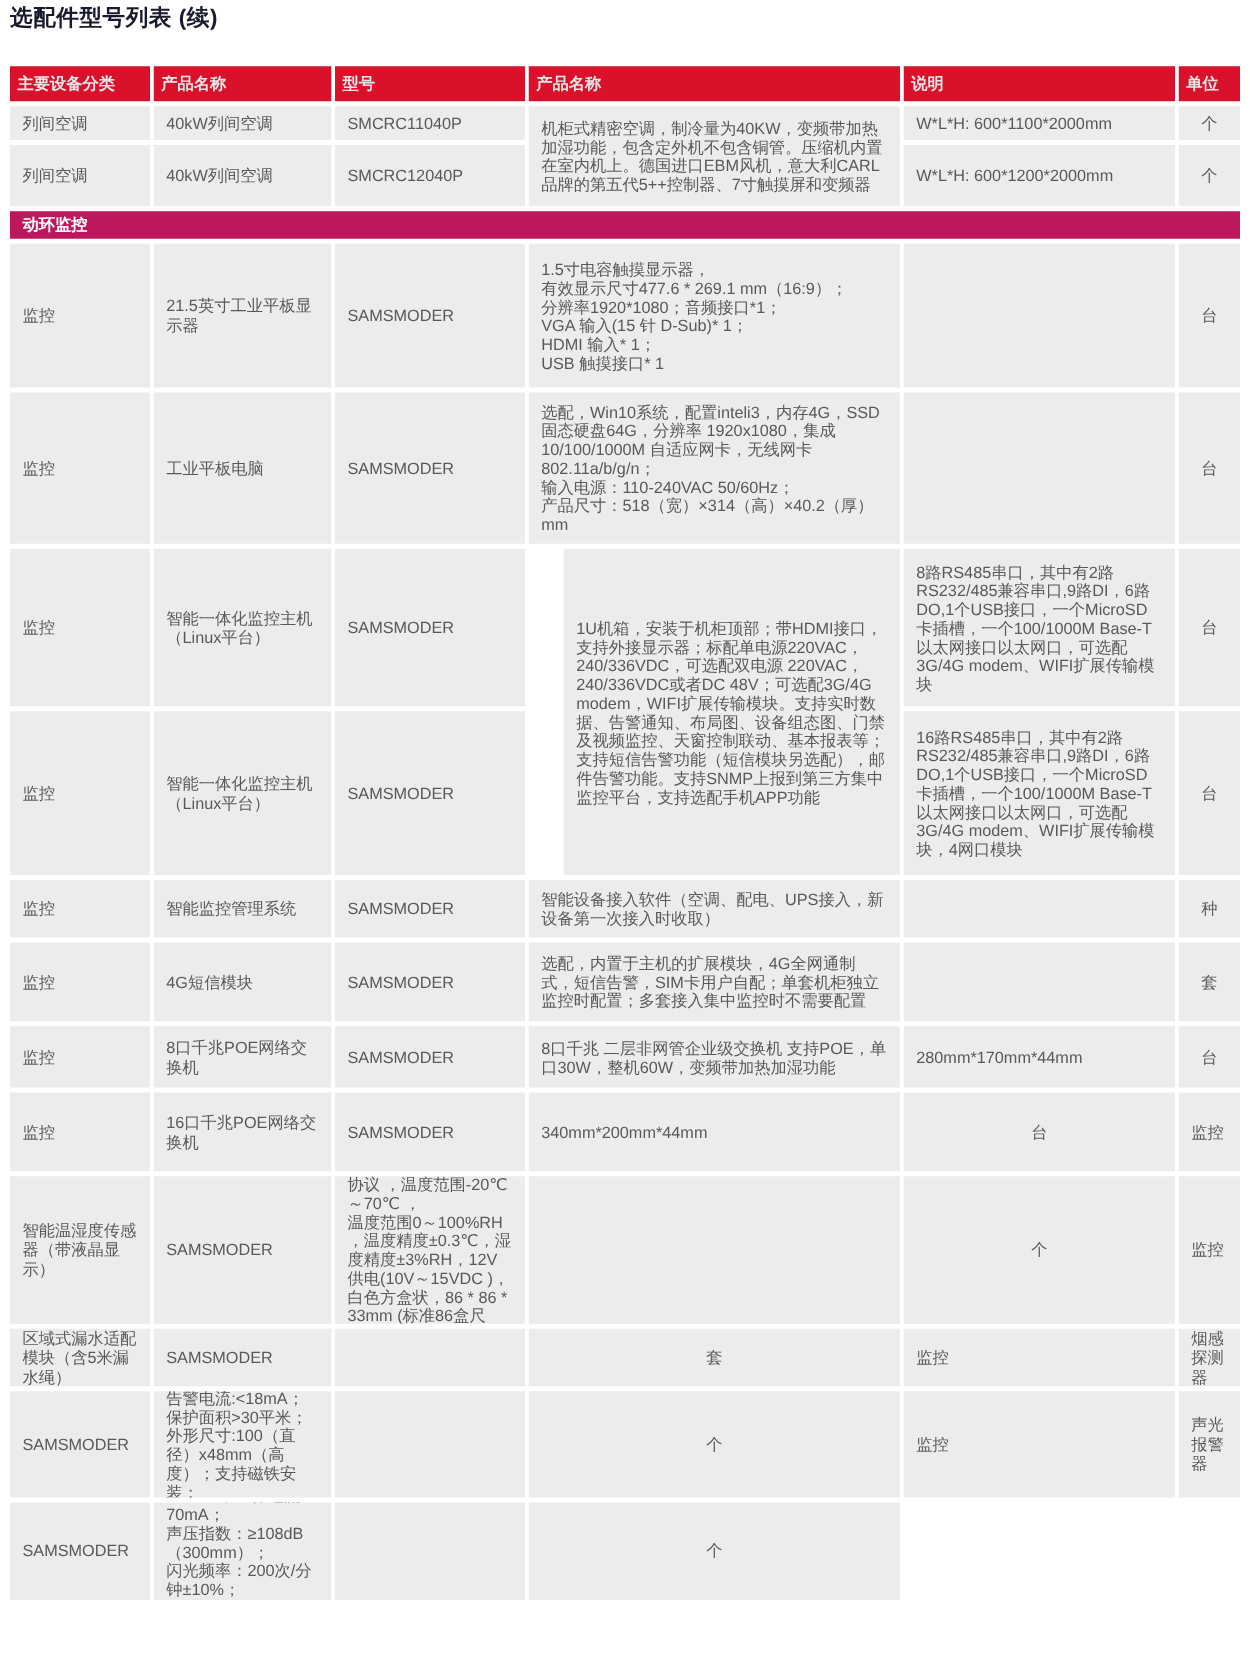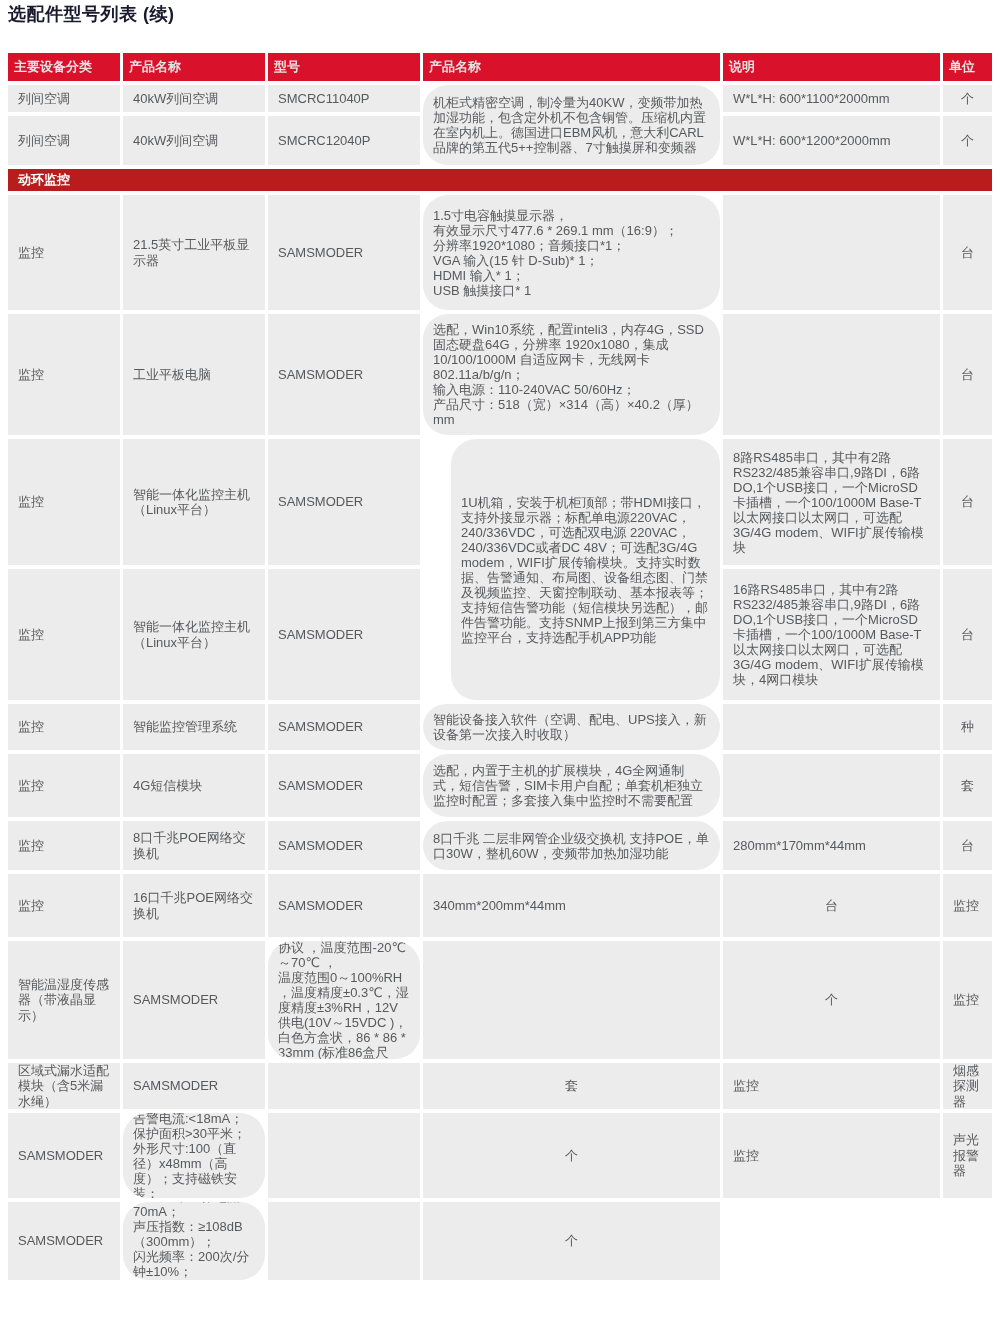--- a/index.html
+++ b/index.html
@@ -35,29 +35,29 @@
     background:#d9112a;
     color:#e5e5e5;
     font-weight:bold;
     font-size:13px;
     display:flex;
     align-items:center;
     padding:0 6px;
   }
   .section{
     grid-column:1 / -1;
-    background:#b91c1c;
+    background:#be185d;
     color:#ffffff;
     font-weight:bold;
     font-size:13px;
     display:flex;
     align-items:center;
     padding:0 10px;
   }
-  .param{white-space:pre-line;line-height:15px;border-radius:25px;}
+  .param{white-space:pre-line;line-height:15px;}
   .note{line-height:15px;}
   .unit{justify-content:center;padding:2px 2px;}
   .p-air{grid-row:2 / span 2;grid-column:4;}
   .p-host{grid-row:7 / span 2;grid-column:4;margin-left:28px;}
 </style>
 </head>
 <body>
 
 <div class="page">
   <h1 class="title">选配件型号列表 (续)</h1>

